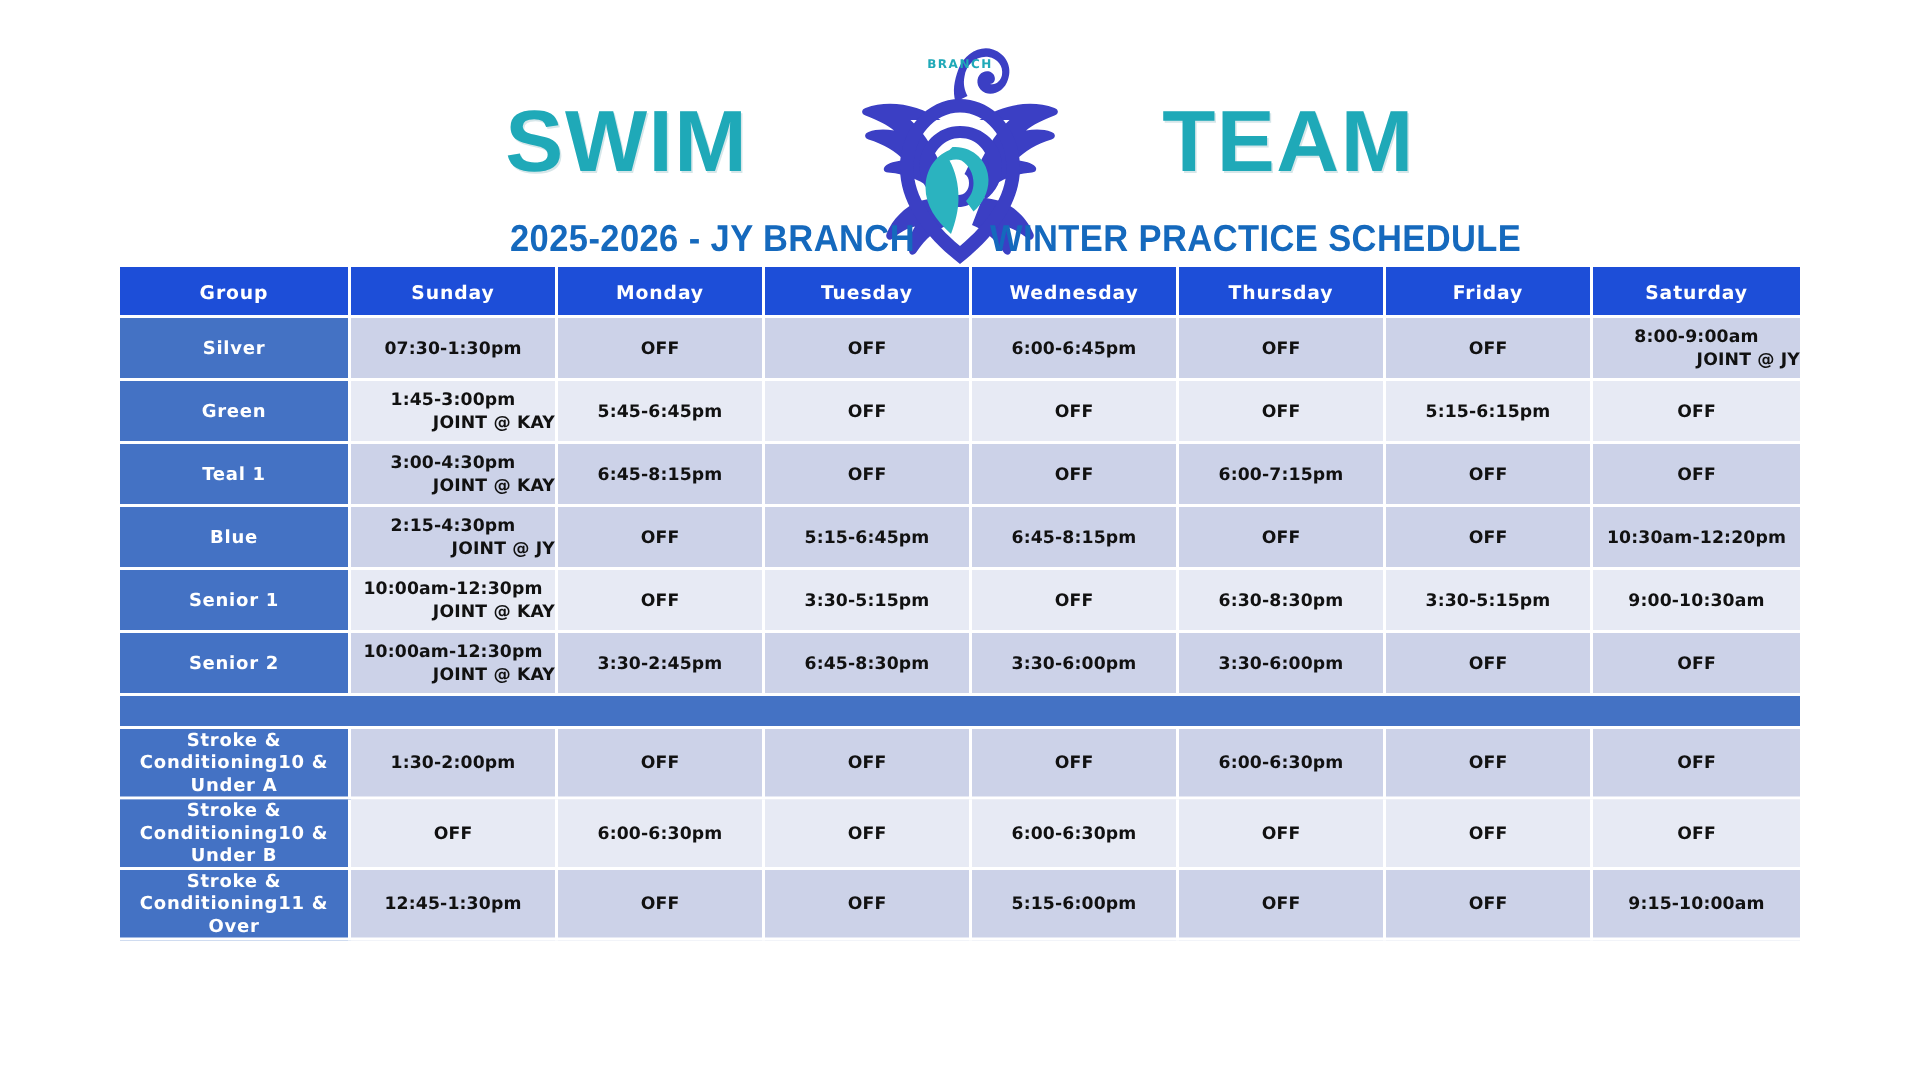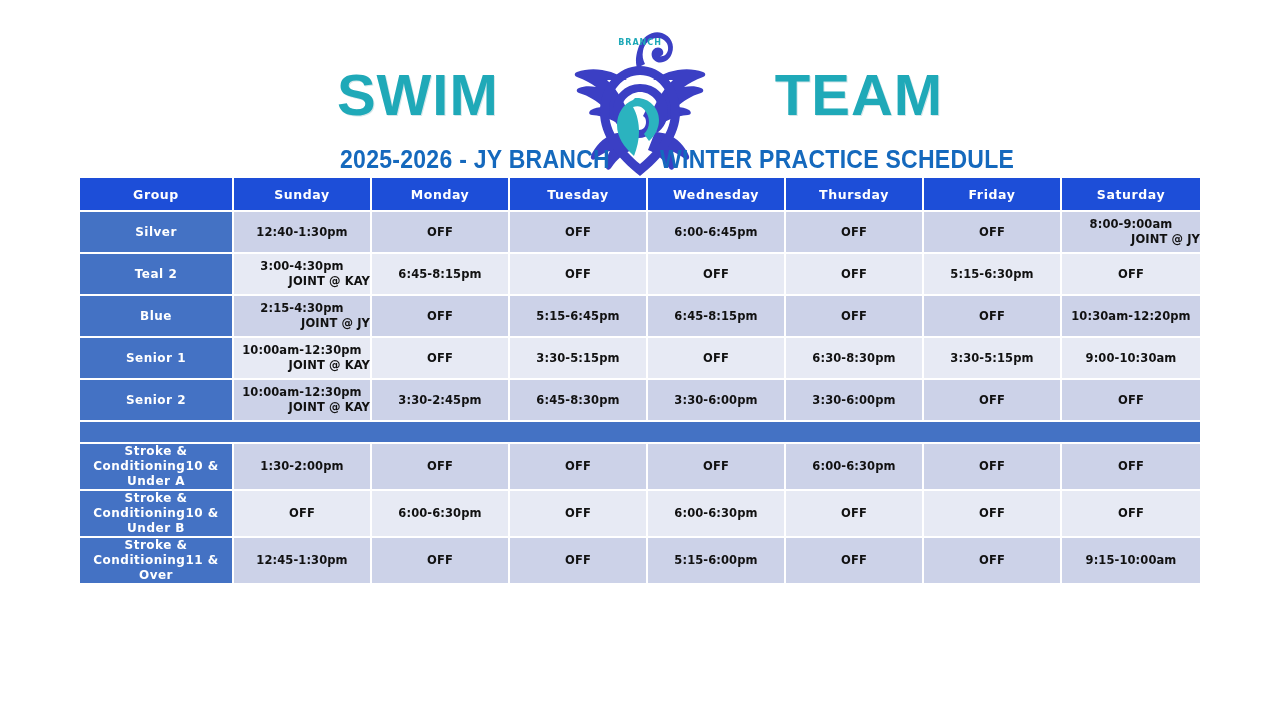--- a/index.html
+++ b/index.html
@@ -169,36 +169,46 @@
         <th>Tuesday</th>
         <th>Wednesday</th>
         <th>Thursday</th>
         <th>Friday</th>
         <th>Saturday</th>
       </tr>
     </thead>
     <tbody id="tbody">
         <tr class="body-row shade-a">
           <td class="grp">Silver</td>
-          <td class="cell"><span>12:40-1:30pm</span></td>
+          <td class="cell"><span>07:30-1:30pm</span></td>
           <td class="cell"><span>OFF</span></td>
           <td class="cell"><span>OFF</span></td>
           <td class="cell"><span>6:00-6:45pm</span></td>
           <td class="cell"><span>OFF</span></td>
           <td class="cell"><span>OFF</span></td>
           <td class="cell"><span>8:00-9:00am</span><span class="ln2">JOINT @ JY</span></td>
         </tr>
         <tr class="body-row shade-b">
-          <td class="grp">Teal 2</td>
+          <td class="grp">Green</td>
+          <td class="cell"><span>1:45-3:00pm</span><span class="ln2">JOINT @ KAY</span></td>
+          <td class="cell"><span>5:45-6:45pm</span></td>
+          <td class="cell"><span>OFF</span></td>
+          <td class="cell"><span>OFF</span></td>
+          <td class="cell"><span>OFF</span></td>
+          <td class="cell"><span>5:15-6:15pm</span></td>
+          <td class="cell"><span>OFF</span></td>
+        </tr>
+        <tr class="body-row shade-a">
+          <td class="grp">Teal 1</td>
           <td class="cell"><span>3:00-4:30pm</span><span class="ln2">JOINT @ KAY</span></td>
           <td class="cell"><span>6:45-8:15pm</span></td>
           <td class="cell"><span>OFF</span></td>
           <td class="cell"><span>OFF</span></td>
-          <td class="cell"><span>OFF</span></td>
-          <td class="cell"><span>5:15-6:30pm</span></td>
+          <td class="cell"><span>6:00-7:15pm</span></td>
+          <td class="cell"><span>OFF</span></td>
           <td class="cell"><span>OFF</span></td>
         </tr>
         <tr class="body-row shade-a">
           <td class="grp">Blue</td>
           <td class="cell"><span>2:15-4:30pm</span><span class="ln2">JOINT @ JY</span></td>
           <td class="cell"><span>OFF</span></td>
           <td class="cell"><span>5:15-6:45pm</span></td>
           <td class="cell"><span>6:45-8:15pm</span></td>
           <td class="cell"><span>OFF</span></td>
           <td class="cell"><span>OFF</span></td>

